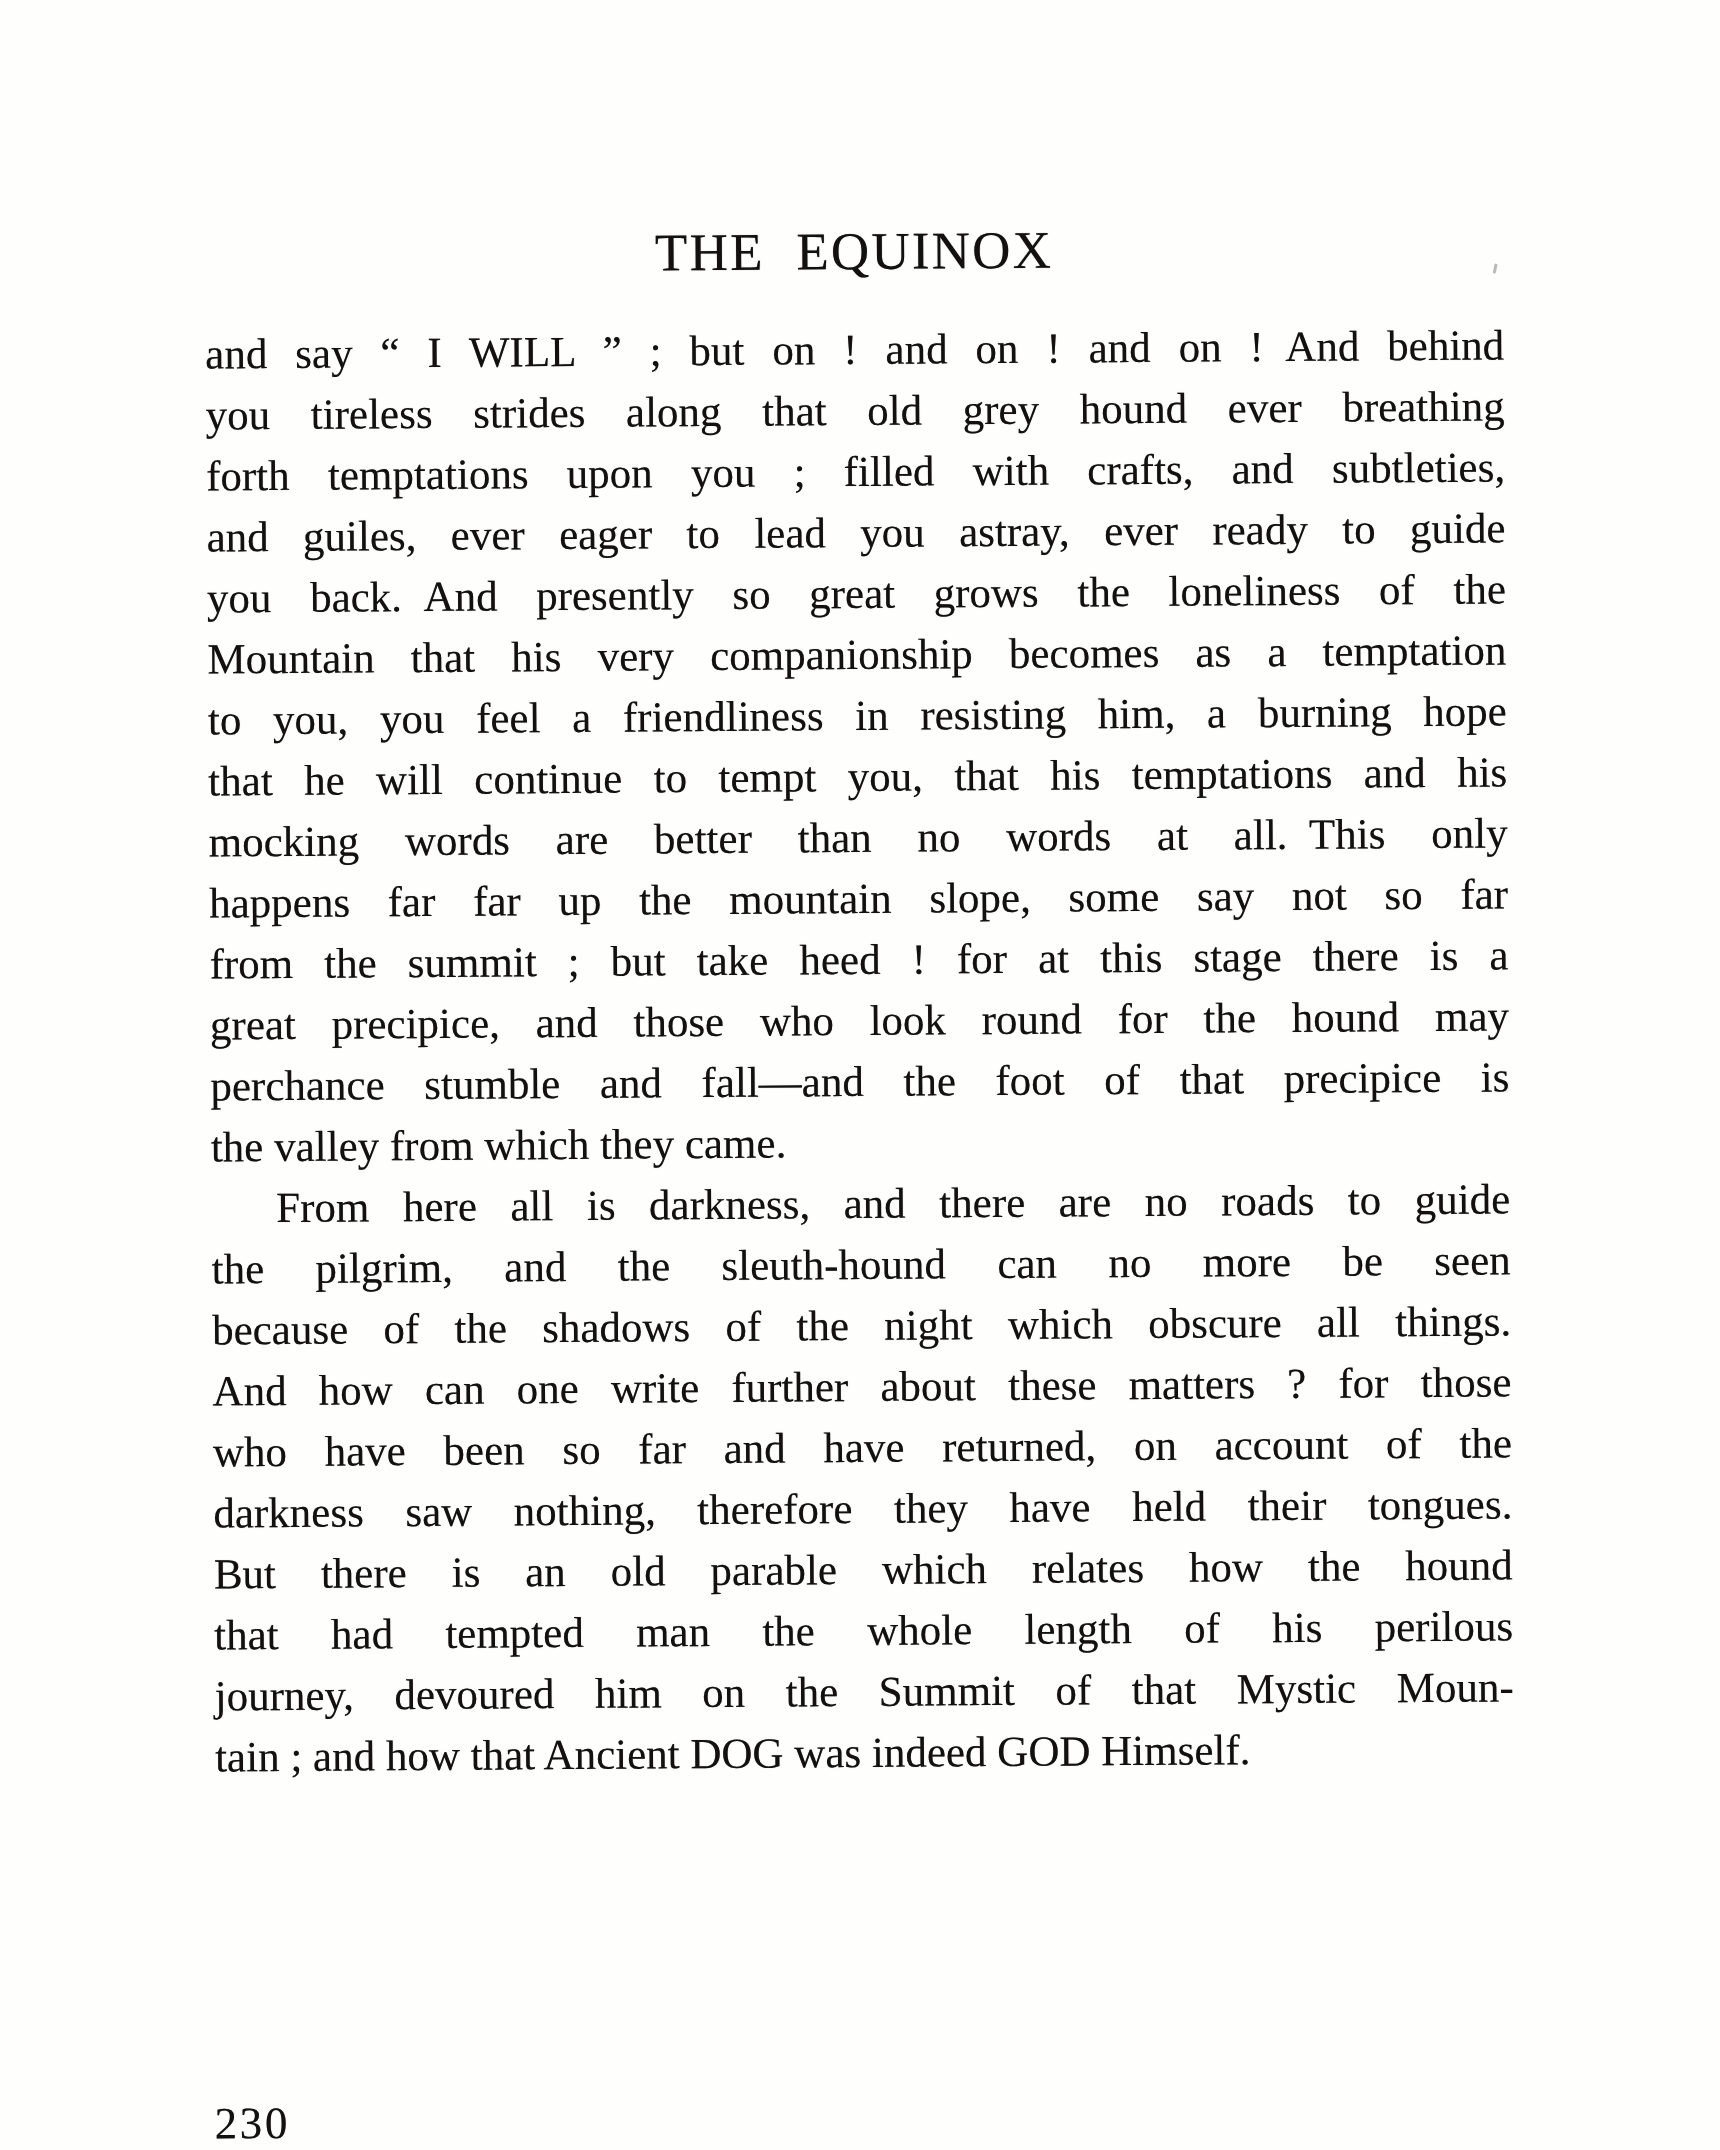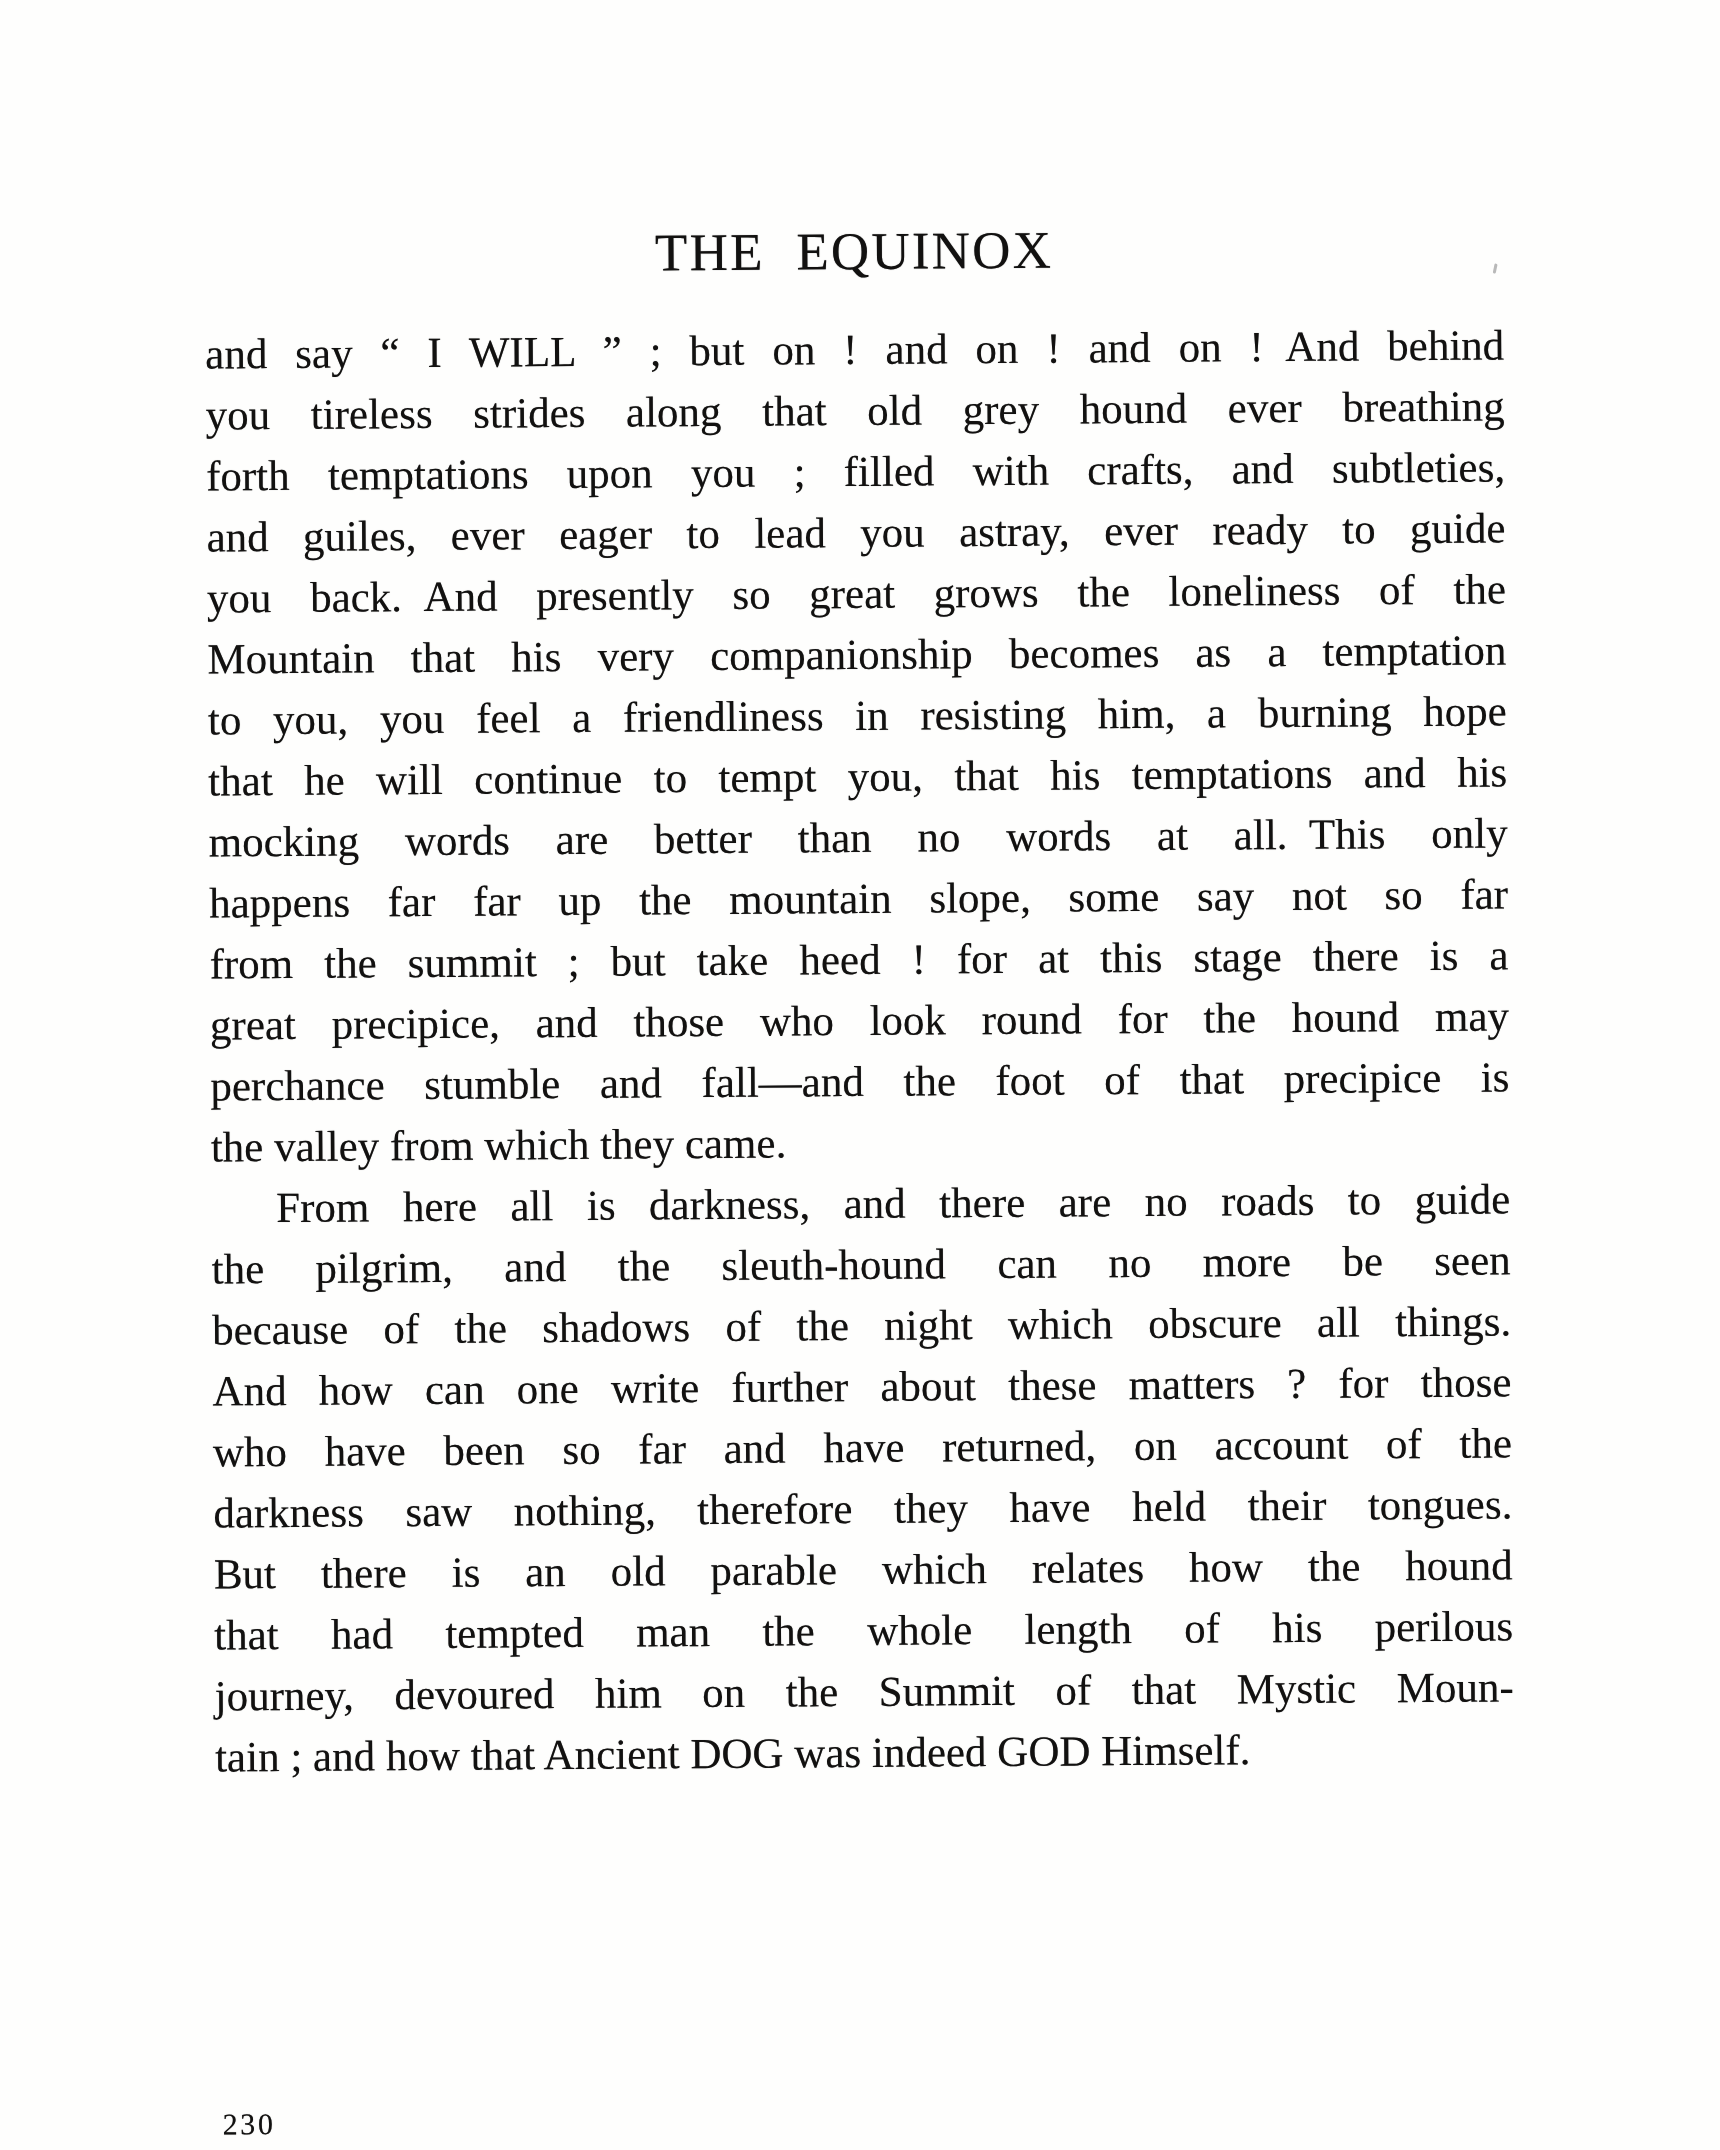--- a/index.html
+++ b/index.html
@@ -51,23 +51,23 @@
     text-shadow: 0 0 0.7px rgba(10,10,10,0.55);
   }
   .bline.para-end {
     text-align-last: left;
   }
   .bline.indent {
     text-indent: 65px;
   }
   .pagenum {
     position: absolute;
-    left: 216px;
+    left: 208px;
     top: 2096px;
-    font-size: 30px;
+    font-size: 45px;
     line-height: 47px;
     letter-spacing: 2.6px;
     text-shadow: 0 0 0.7px rgba(10,10,10,0.55);
   }
   .speck {
     position: absolute;
     left: 1500px;
     top: 268px;
     width: 3px;
     height: 9.5px;

